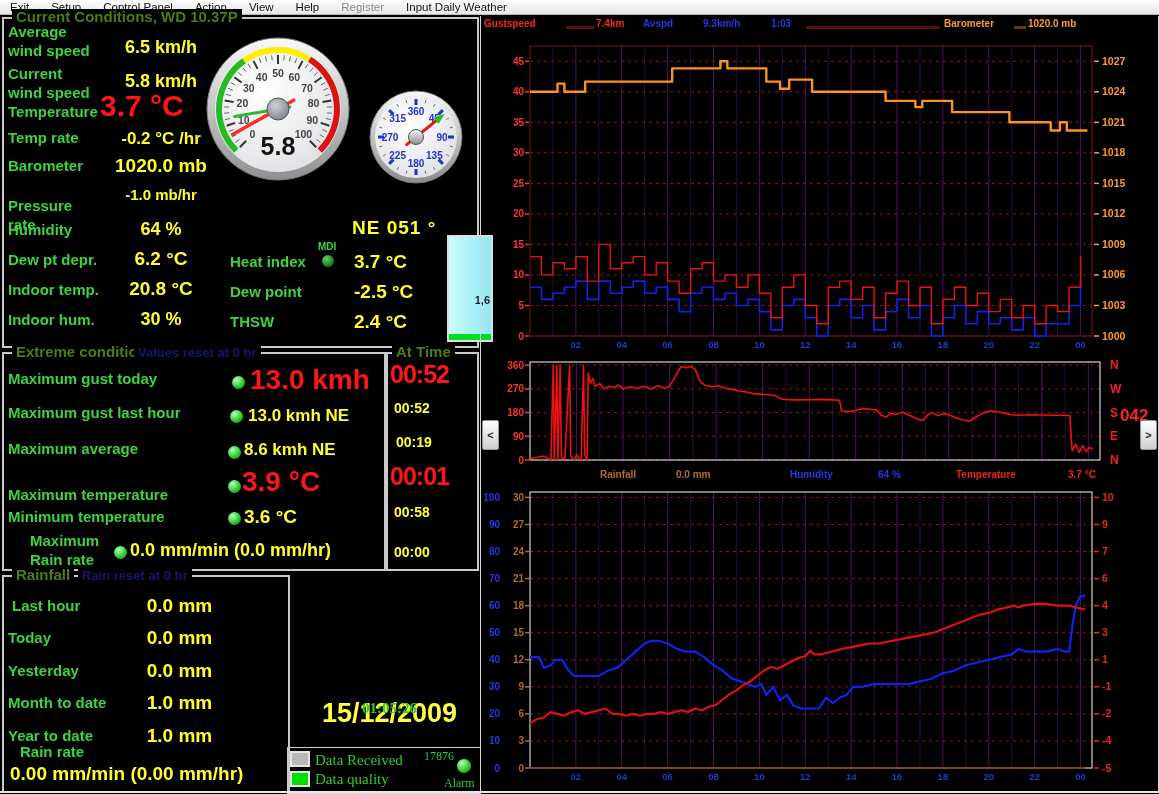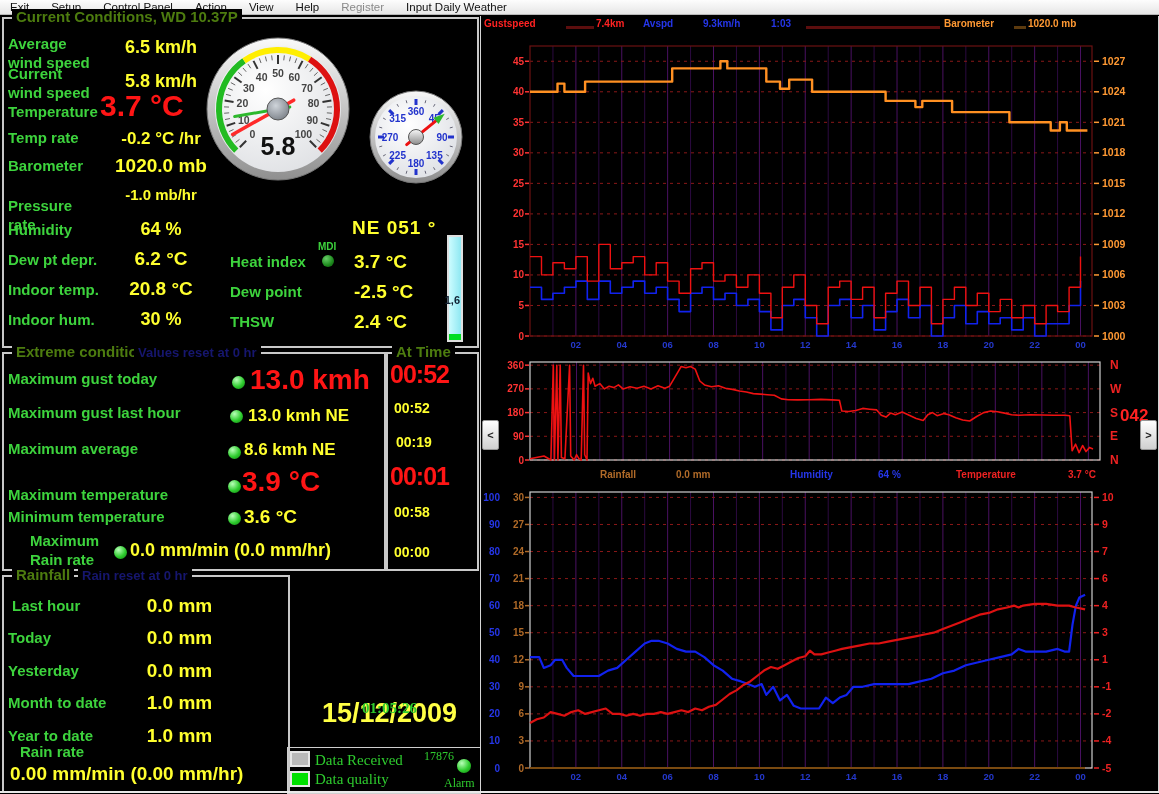--- a/index.html
+++ b/index.html
@@ -52,21 +52,21 @@
     <span class="mi">Action</span>
     <span class="mi">View</span>
     <span class="mi">Help</span>
     <span class="mi dis">Register</span>
     <span class="mi">Input Daily Weather</span>
   </div>
 
   <div class="panel" style="left:2px;top:17px;width:477px;height:331px;">
     <span class="ptitle">Current Conditions, WD 10.37P</span>
 
-    <div class="lblg pos" style="left:4px;top:16px;">Average
+    <div class="lblg pos" style="left:4px;top:4px;">Average
 wind speed</div>
     <div class="valy pos ctr" style="left:92px;top:18px;">6.5 km/h</div>
     <div class="lblg pos" style="left:4px;top:46px;">Current
 wind speed</div>
     <div class="valy pos ctr" style="left:92px;top:52px;">5.8 km/h</div>
     <div class="lblg pos" style="left:4px;top:84px;">Temperature</div>
     <div class="valr pos" style="left:96px;top:70px;">3.7 °C</div>
     <div class="lblg pos" style="left:4px;top:110px;">Temp rate</div>
     <div class="valy v17 pos ctr" style="left:92px;top:110px;">-0.2 °C /hr</div>
     <div class="lblg pos" style="left:4px;top:138px;">Barometer</div>
@@ -214,21 +214,21 @@
 
     <div class="lblg pos" style="left:226px;top:234px;">Heat index</div>
     <div class="pos" style="left:314px;top:222px;color:#3dd33d;font-size:10px;font-weight:bold;">MDI</div>
     <div class="pos" style="left:318px;top:236px;width:12px;height:12px;border-radius:50%;background:radial-gradient(circle at 35% 30%,#66cc66,#1d8a1d 60%,#0a4d0a);"></div>
     <div class="valy v19 pos" style="left:350px;top:232px;">3.7 °C</div>
     <div class="lblg pos" style="left:226px;top:264px;">Dew point</div>
     <div class="valy v19 pos" style="left:350px;top:262px;">-2.5 °C</div>
     <div class="lblg pos" style="left:226px;top:294px;">THSW</div>
     <div class="valy v19 pos" style="left:350px;top:292px;">2.4 °C</div>
 
-    <div class="cyanbar" style="left:443px;top:216px;width:16px;height:107px;text-decoration:underline;">
+    <div class="cyanbar" style="left:443px;top:216px;width:46px;height:107px;text-decoration:underline;">
       <span class="bv">1,6</span>
       <span class="seg"></span>
     </div>
   </div>
 
   <div class="panel" style="left:2px;top:352px;width:384px;height:219px;">
     <span class="ptitle">Extreme conditions</span>
     <span class="psub" style="left:130px;">Values reset at 0 hr</span>
 
     <div class="lblg pos" style="left:4px;top:16px;">Maximum gust today</div>

